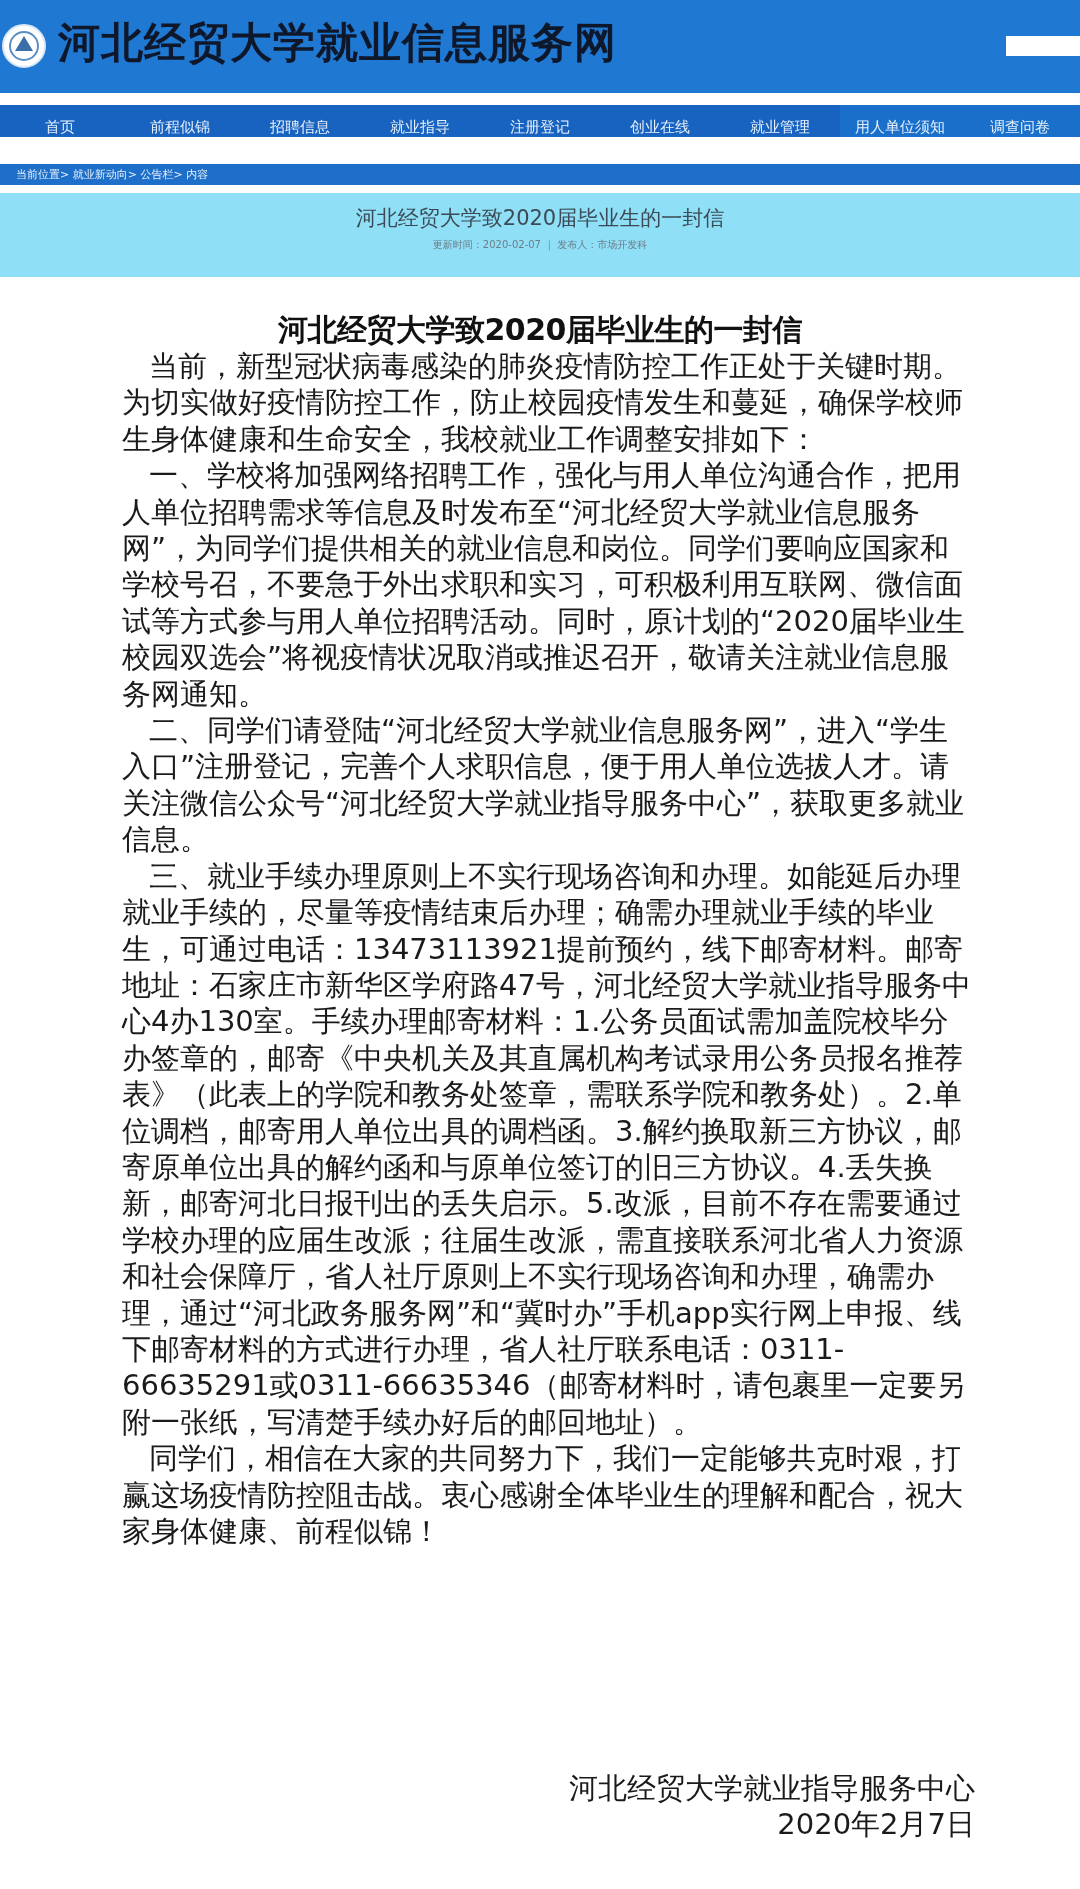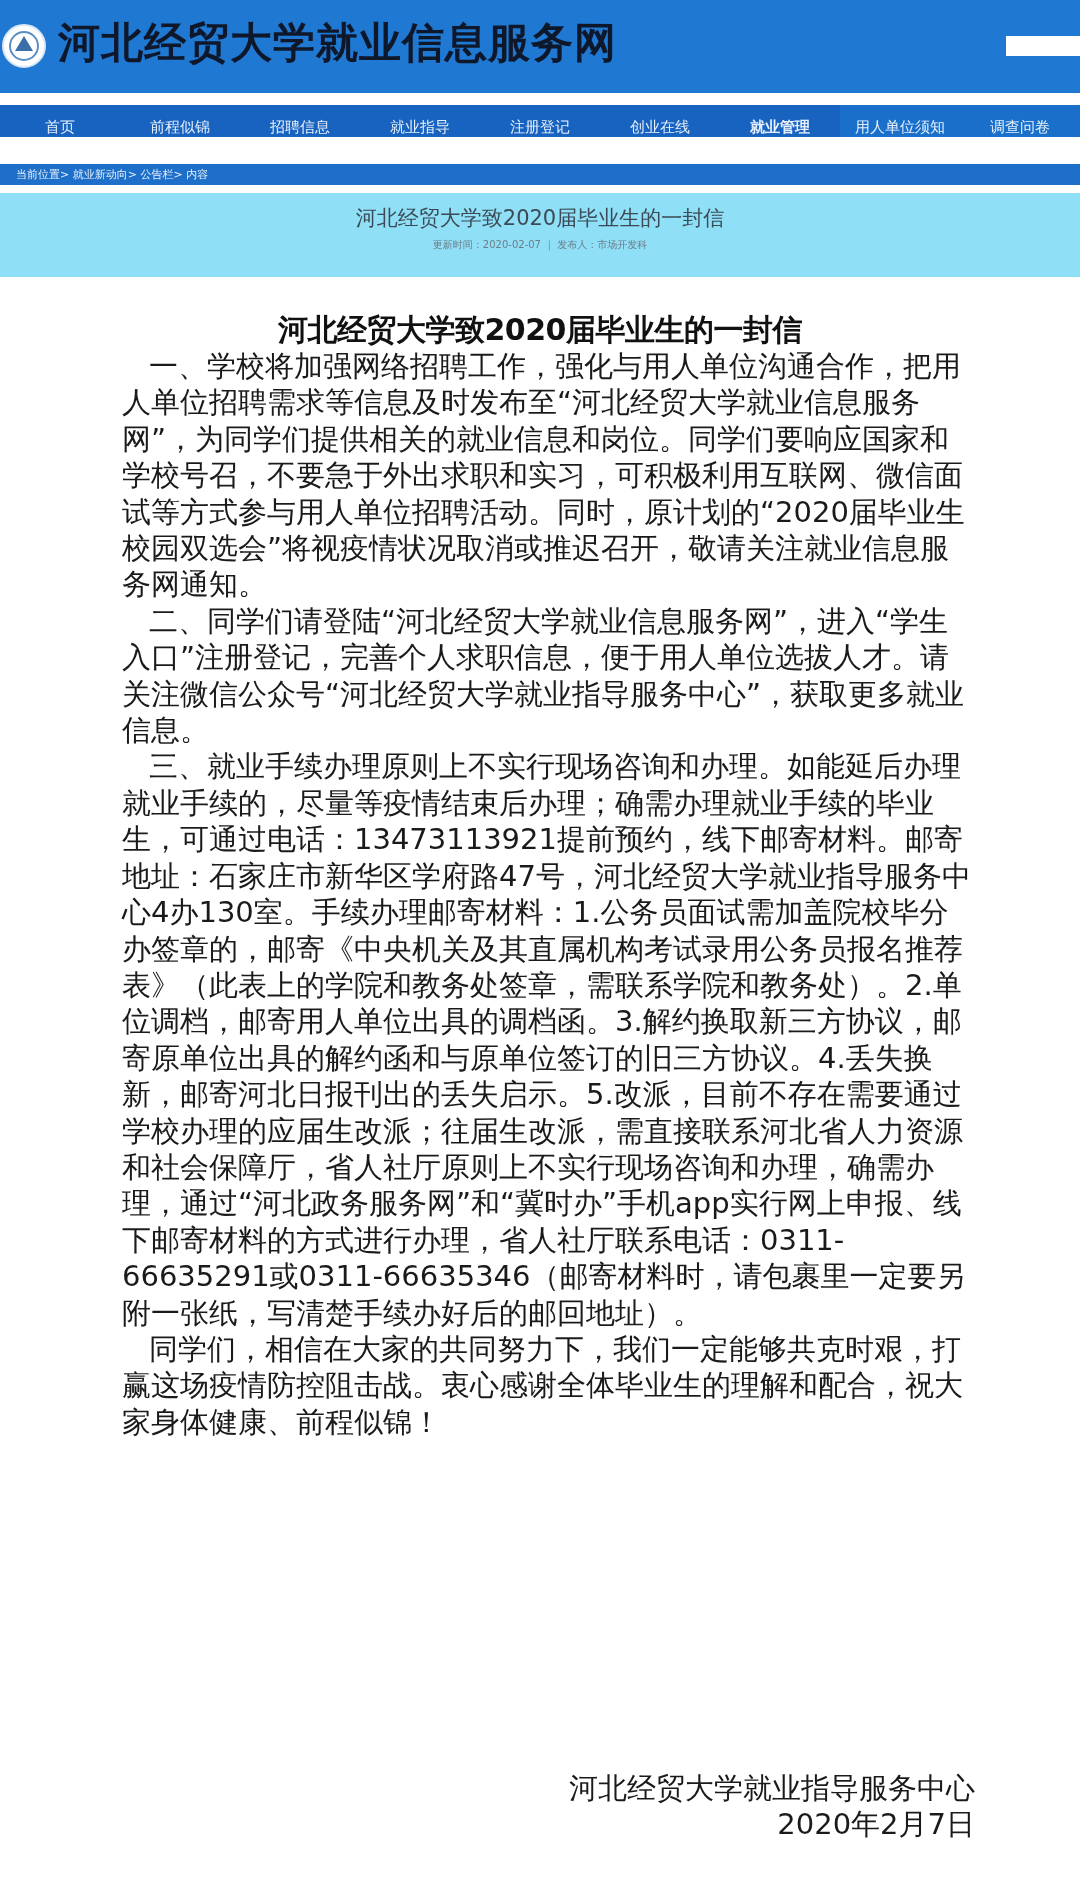--- a/index.html
+++ b/index.html
@@ -10,21 +10,21 @@
           background:#ffffff; border:2px solid #d8e6f5; box-sizing:border-box; }
   .logo .ring { position:absolute; left:5px; top:5px; width:30px; height:30px; border-radius:50%;
                 border:2px solid #5a8fc4; box-sizing:border-box; }
   .logo .tri { position:absolute; left:11px; top:10px; width:0; height:0;
                border-left:9px solid transparent; border-right:9px solid transparent; border-bottom:15px solid #3a6fa8; }
   .site-title { position:absolute; left:58px; top:14px; font-size:42px; font-weight:bold; color:#0f172a;
                 letter-spacing:1px; line-height:58px; white-space:nowrap; }
   .search-box { position:absolute; left:1006px; top:36px; width:74px; height:20px; background:#ffffff; }
   .nav { position:absolute; left:0; top:105px; width:1080px; height:44px; background:#1862c0; display:flex; }
   .nav-item { width:122px; text-align:center; color:#e6f0fb; font-size:15px; line-height:44px; white-space:nowrap; }
-  .nav-item.active { background:#1862c0;font-weight:bold; }
+  .nav-item.active { background:#1862c0; }
   .nav-item.tail { background:#1a6fcb; }
   .strip { position:absolute; left:0; top:137px; width:1080px; height:27px; background:#ffffff; }
   .breadcrumb { position:absolute; left:0; top:164px; width:1080px; height:21px; background:#1d6fca;
                 color:#e8f1fb; font-size:11px; line-height:21px; padding-left:16px; white-space:nowrap; }
   .article-head { position:absolute; left:0; top:193px; width:1080px; height:84px; background:#8fdff7; }
   .article-head .t { position:absolute; left:0; width:1080px; top:10px; text-align:center; font-size:21px;
                      color:#3c4a55; line-height:30px; }
   .article-head .meta { position:absolute; left:0; width:1080px; top:44px; text-align:center; font-size:10px;
                         color:#6c7d88; line-height:16px; }
   .doc-title { position:absolute; left:0; width:1080px; top:310px; text-align:center; font-size:30px;
@@ -65,20 +65,21 @@
 <div class="breadcrumb">当前位置&gt; 就业新动向&gt; 公告栏&gt; 内容</div>
 
 <div class="article-head">
   <div class="t">河北经贸大学致2020届毕业生的一封信</div>
   <div class="meta">更新时间：2020-02-07 ｜ 发布人：市场开发科</div>
 </div>
 
 <div class="doc-title">河北经贸大学致2020届毕业生的一封信</div>
 
 <div class="body-text">
+  <p>当前，新型冠状病毒感染的肺炎疫情防控工作正处于关键时期。为切实做好疫情防控工作，防止校园疫情发生和蔓延，确保学校师生身体健康和生命安全，我校就业工作调整安排如下：</p>
   <p>一、学校将加强网络招聘工作，强化与用人单位沟通合作，把用人单位招聘需求等信息及时发布至“河北经贸大学就业信息服务网”，为同学们提供相关的就业信息和岗位。同学们要响应国家和学校号召，不要急于外出求职和实习，可积极利用互联网、微信面试等方式参与用人单位招聘活动。同时，原计划的“2020届毕业生校园双选会”将视疫情状况取消或推迟召开，敬请关注就业信息服务网通知。</p>
   <p>二、同学们请登陆“河北经贸大学就业信息服务网”，进入“学生入口”注册登记，完善个人求职信息，便于用人单位选拔人才。请关注微信公众号“河北经贸大学就业指导服务中心”，获取更多就业信息。</p>
   <p>三、就业手续办理原则上不实行现场咨询和办理。如能延后办理就业手续的，尽量等疫情结束后办理；确需办理就业手续的毕业生，可通过电话：13473113921提前预约，线下邮寄材料。邮寄地址：石家庄市新华区学府路47号，河北经贸大学就业指导服务中心4办130室。手续办理邮寄材料：1.公务员面试需加盖院校毕分办签章的，邮寄《中央机关及其直属机构考试录用公务员报名推荐表》（此表上的学院和教务处签章，需联系学院和教务处）。2.单位调档，邮寄用人单位出具的调档函。3.解约换取新三方协议，邮寄原单位出具的解约函和与原单位签订的旧三方协议。4.丢失换新，邮寄河北日报刊出的丢失启示。5.改派，目前不存在需要通过学校办理的应届生改派；往届生改派，需直接联系河北省人力资源和社会保障厅，省人社厅原则上不实行现场咨询和办理，确需办理，通过“河北政务服务网”和“冀时办”手机app实行网上申报、线下邮寄材料的方式进行办理，省人社厅联系电话：0311-66635291或0311-66635346（邮寄材料时，请包裹里一定要另附一张纸，写清楚手续办好后的邮回地址）。</p>
   <p>同学们，相信在大家的共同努力下，我们一定能够共克时艰，打赢这场疫情防控阻击战。衷心感谢全体毕业生的理解和配合，祝大家身体健康、前程似锦！</p>
 </div>
 
 <div class="signature">
   <div>河北经贸大学就业指导服务中心</div>
   <div>2020年2月7日</div>
 </div>

